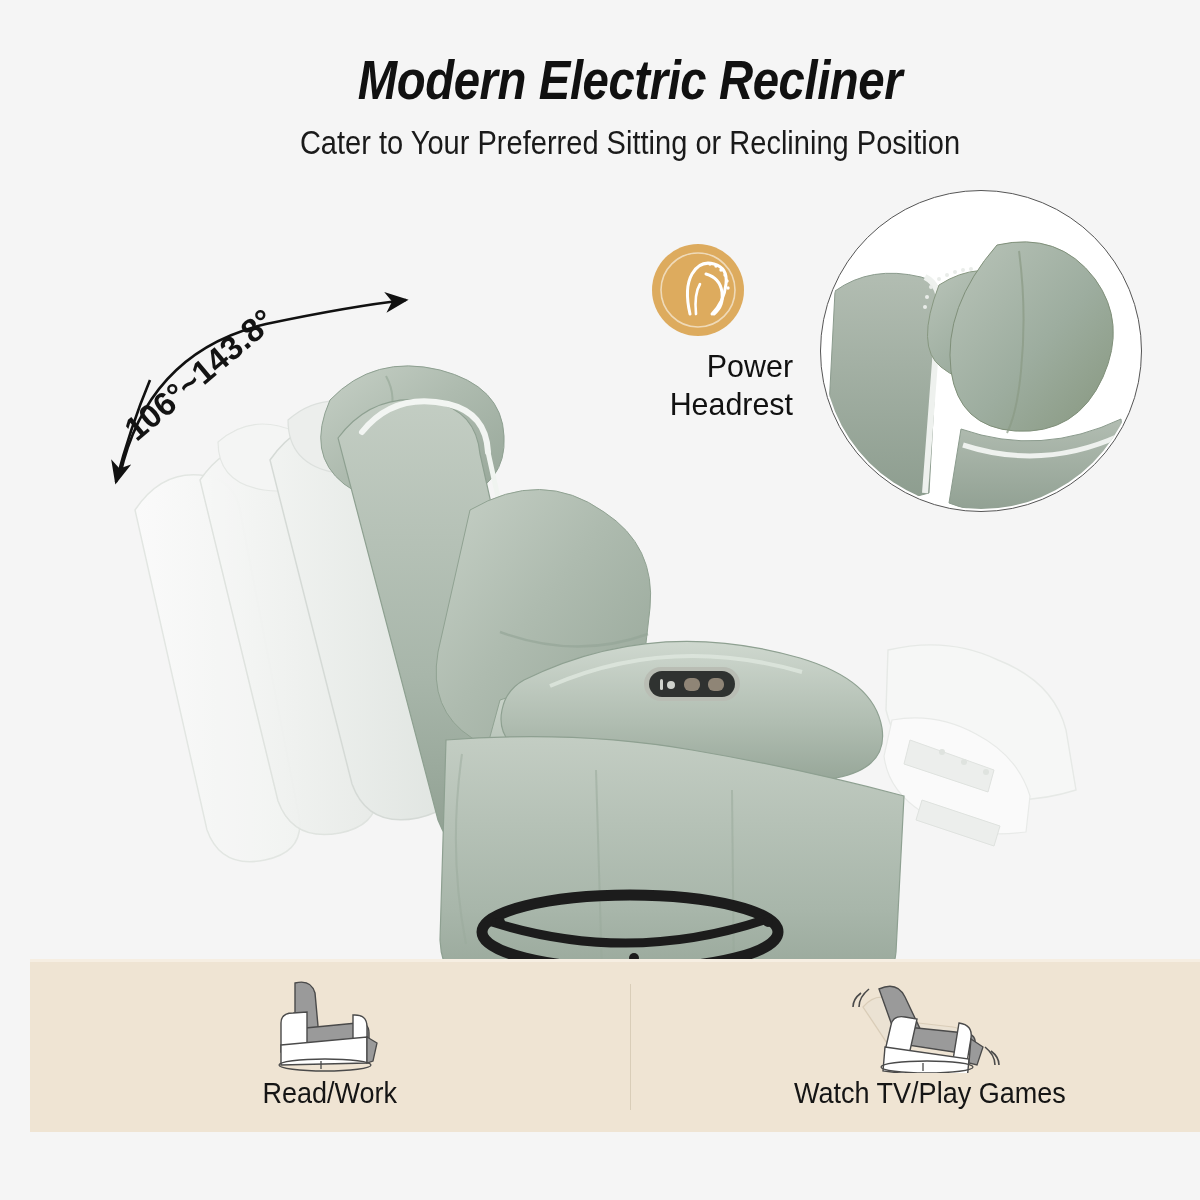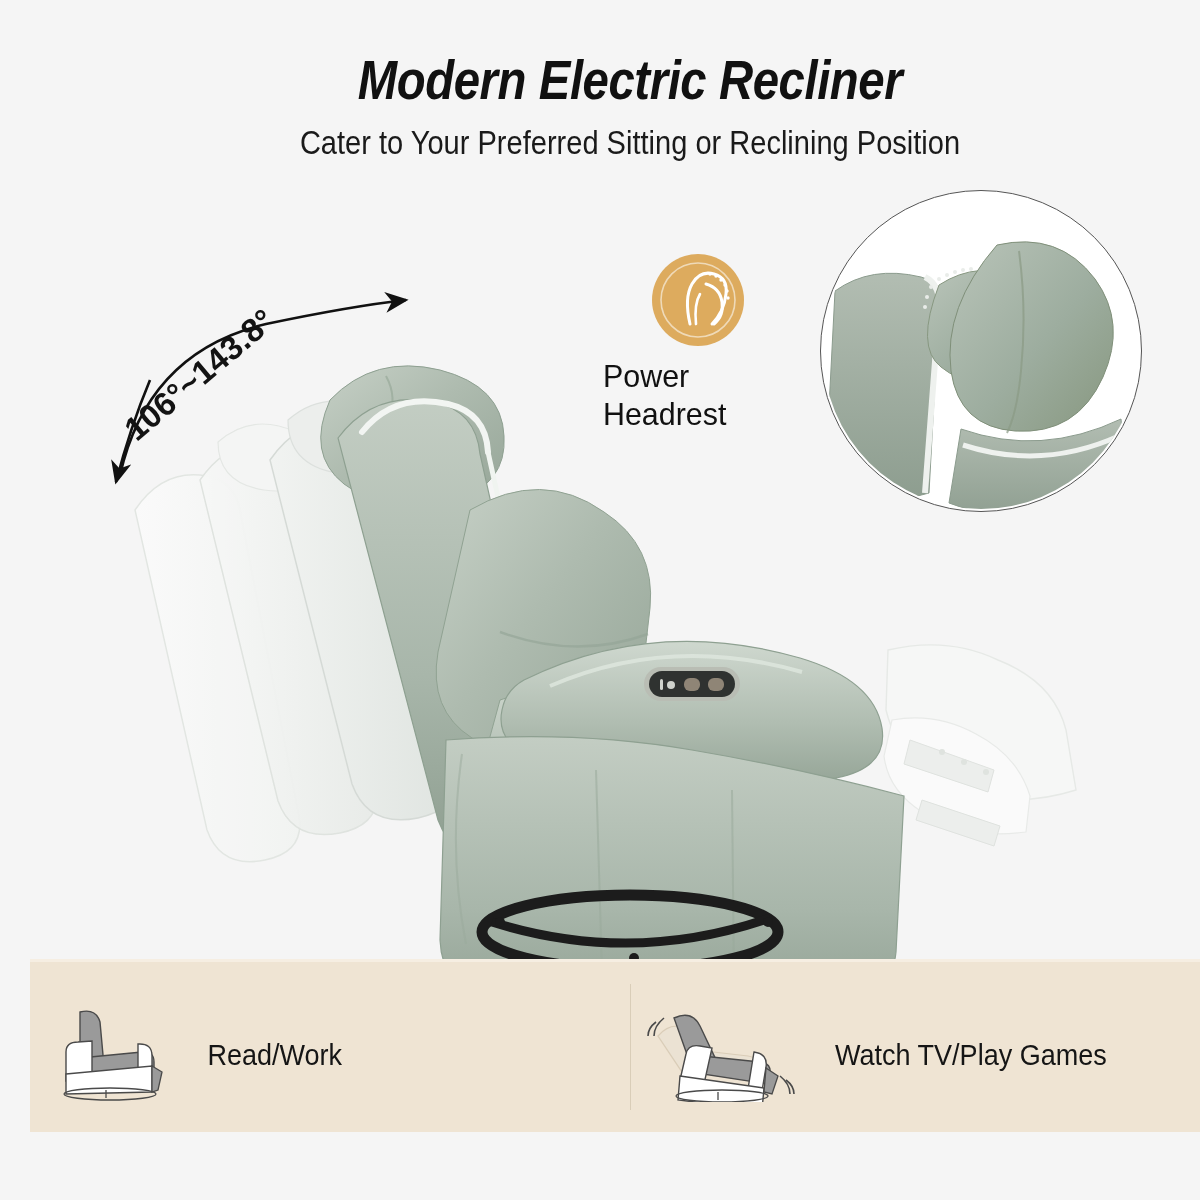--- a/index.html
+++ b/index.html
@@ -85,23 +85,23 @@
     font-weight: 600;
     color: #131313;
     transform-origin: 50% 50%;
     white-space: pre;
   }
 
   
   .headrest-badge {
     position: absolute;
     left: 568px;
-    top: 74px;
+    top: 64px;
     width: 200px;
-    text-align: left;
+    text-align: right;
   }
   .badge-circle {
     width: 92px; height: 92px;
     margin: 0 auto;
     border-radius: 50%;
     background: #ddab5e;
     position: relative;
   }
   .badge-label {
     margin-top: 12px;
@@ -140,20 +140,21 @@
     height: 170px;
     background: #efe4d3;
     border-top: 3px solid #f6eee2;
     display: flex;
     align-items: stretch;
   }
   .footer-cell {
     flex: 1 1 0;
     position: relative;
     display: flex;
+    flex-direction: column;
     align-items: center;
     justify-content: flex-start;
     padding-top: 14px;
     box-sizing: border-box;
   }
   .footer-cell + .footer-cell::before {
     content: "";
     position: absolute;
     left: 0;
     top: 22px;

